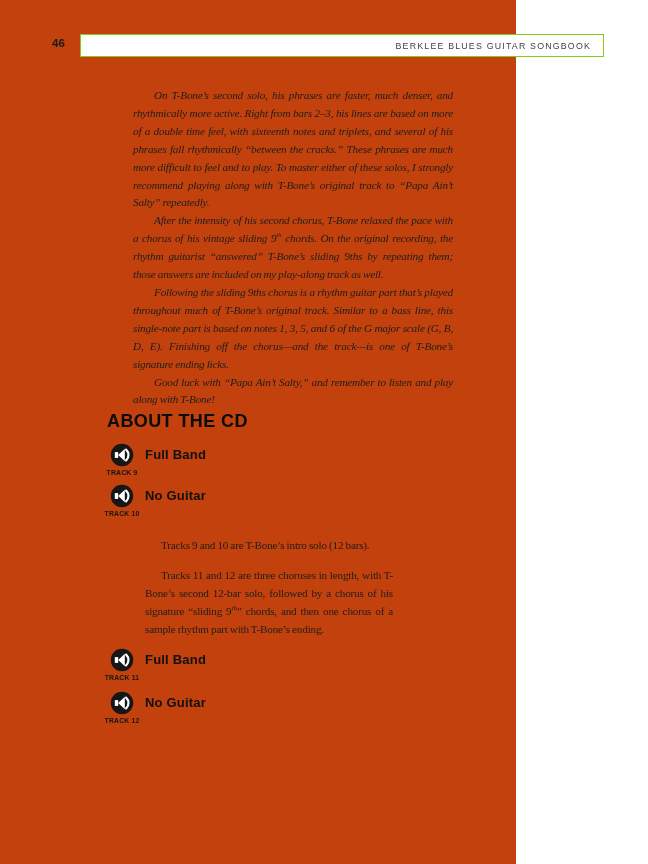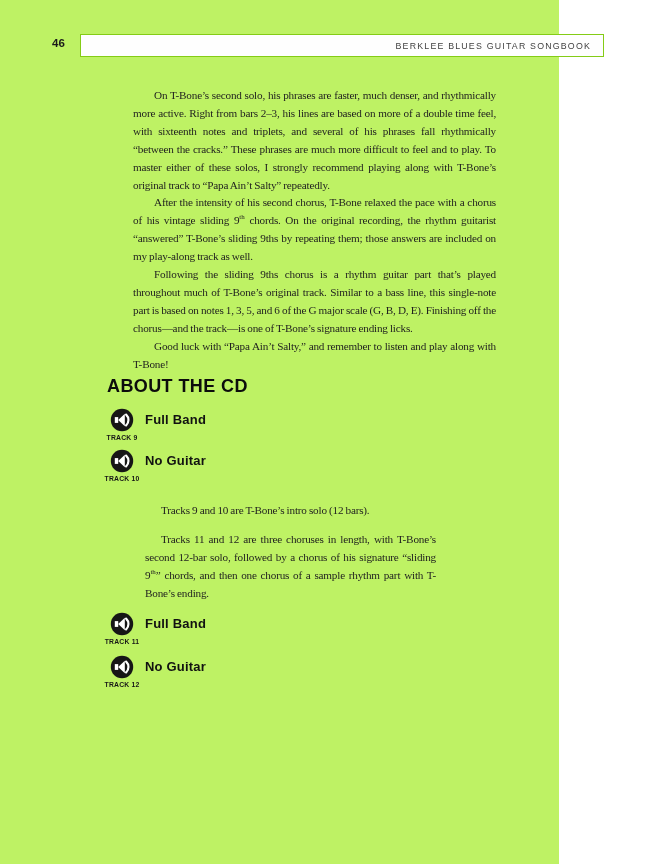--- a/index.html
+++ b/index.html
@@ -4,21 +4,21 @@
 <style>
   html,body { margin:0; padding:0; }
   body {
     width:648px; height:864px;
     background:#ffffff;
     font-family:"Liberation Serif", serif;
     color:#1e1e1e;
     overflow:hidden;
     position:relative;
   }
-  .page { position:relative; width:559px; height:864px; background:#bef264; }
+  .page { position:relative; width:516px; height:864px; background:#c2410c; }
 
   
   .page-number {
     position:absolute; left:52px; top:37px;
     font-family:"Liberation Sans", sans-serif;
     font-weight:bold; font-size:11.5px; color:#1a1a1a;
   }
   .running-head-box {
     position:absolute; left:80px; top:34px;
     width:510px; height:21px;
@@ -35,20 +35,21 @@
 
   
   .content { position:absolute; top:87px; left:0; right:0; }
 
   .article p {
     margin:0 63px 0 133px;
     font-size:11.2px; line-height:17.9px;
     letter-spacing:-0.2px; word-spacing:-0.4px;
     text-align:justify; text-indent:21px;
     color:#1e1e1e;
+    font-style:italic;
   }
   sup.ord { font-size:0.62em; line-height:0; vertical-align:super; letter-spacing:0; }
 
   .section-heading {
     margin:2px 0 12px 107px;
     font-family:"Liberation Sans", sans-serif;
     font-weight:bold; font-size:18px; line-height:20px;
     letter-spacing:0.4px; color:#0c0c0c;
   }
 

